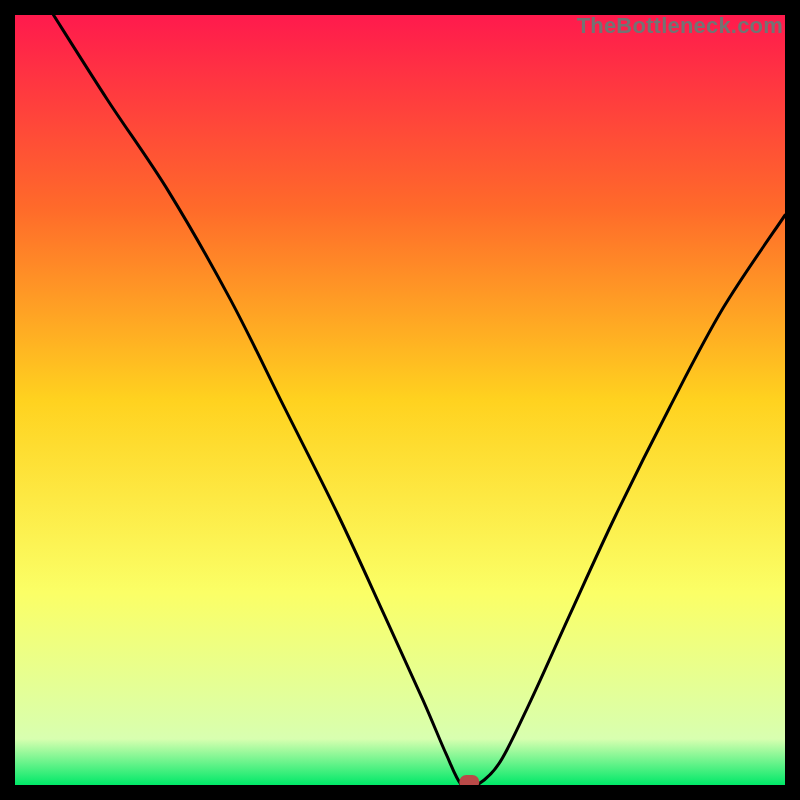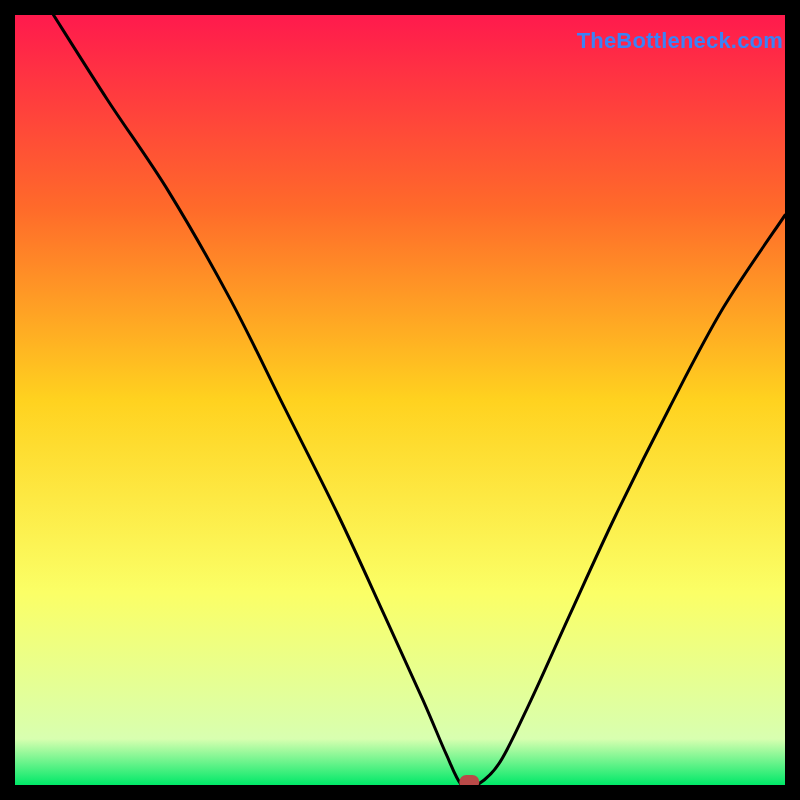--- a/index.html
+++ b/index.html
@@ -18,24 +18,23 @@
     height: 770px;
     background: #000000;
   }
   .watermark {
     position: absolute;
     top: -2px;
     right: 2px;
     font-family: Arial, Helvetica, sans-serif;
     font-size: 22px;
     font-weight: 600;
-    color: #3b82f6;
+    color: #737373;
     letter-spacing: 0.2px;
     z-index: 10;
-    margin-top: 15px;
   }
   svg.plot {
     position: absolute;
     left: 0;
     top: 0;
     width: 770px;
     height: 770px;
     display: block;
   }
 </style>

